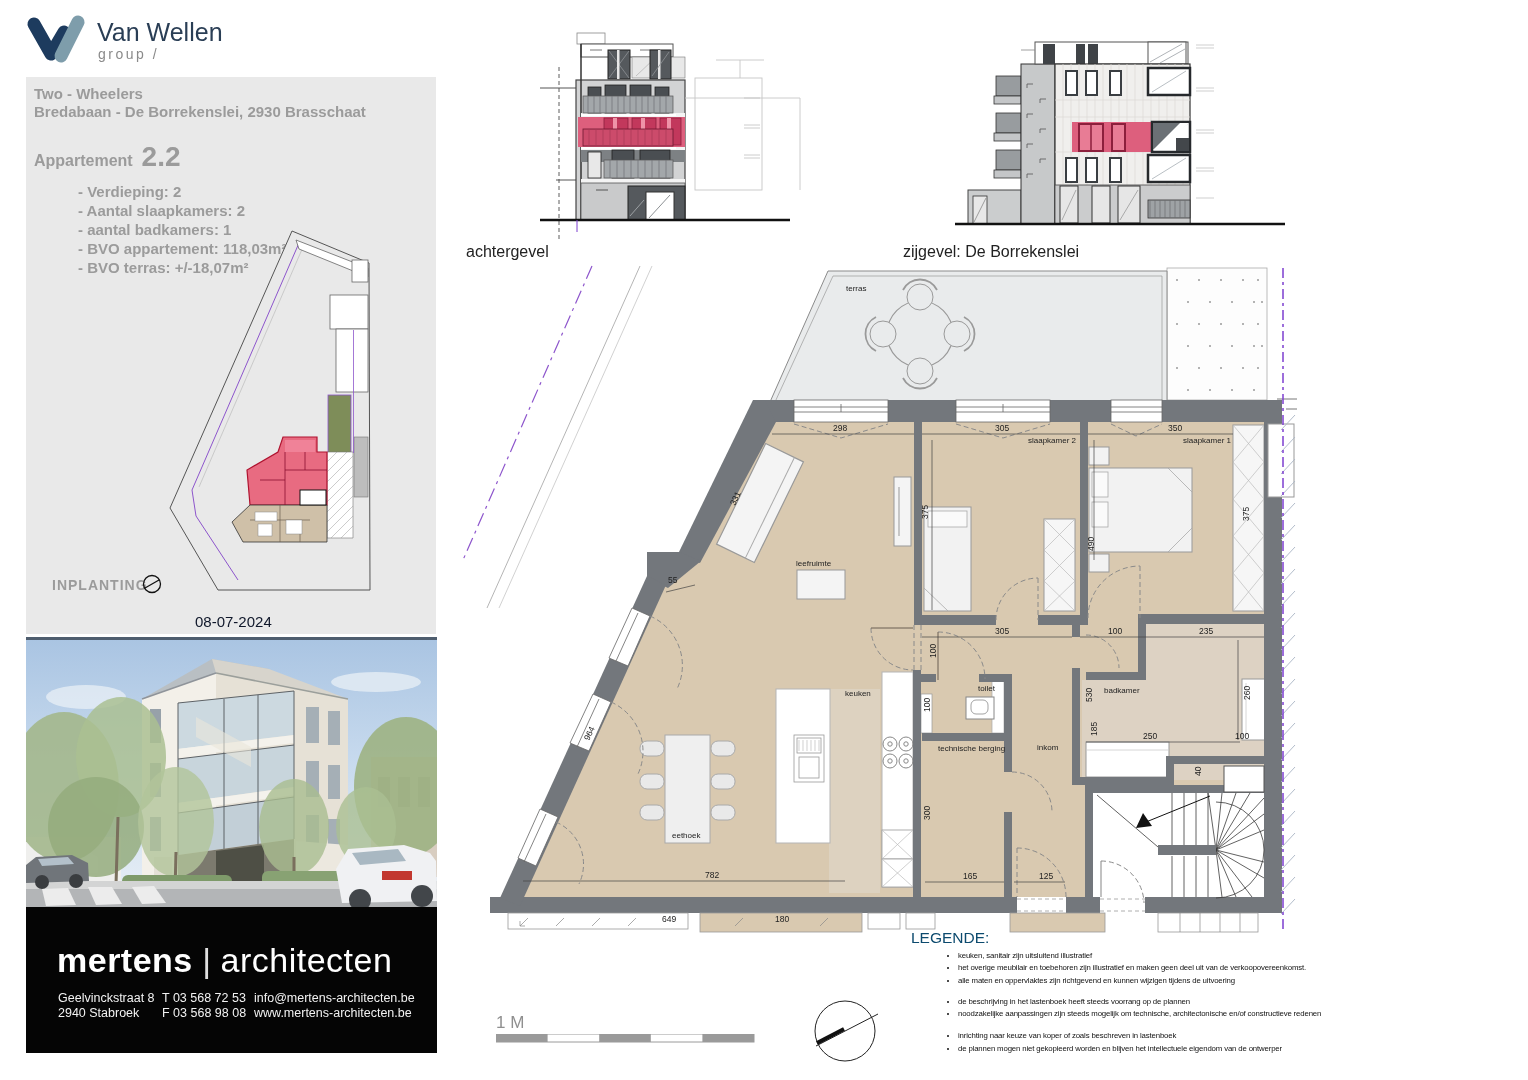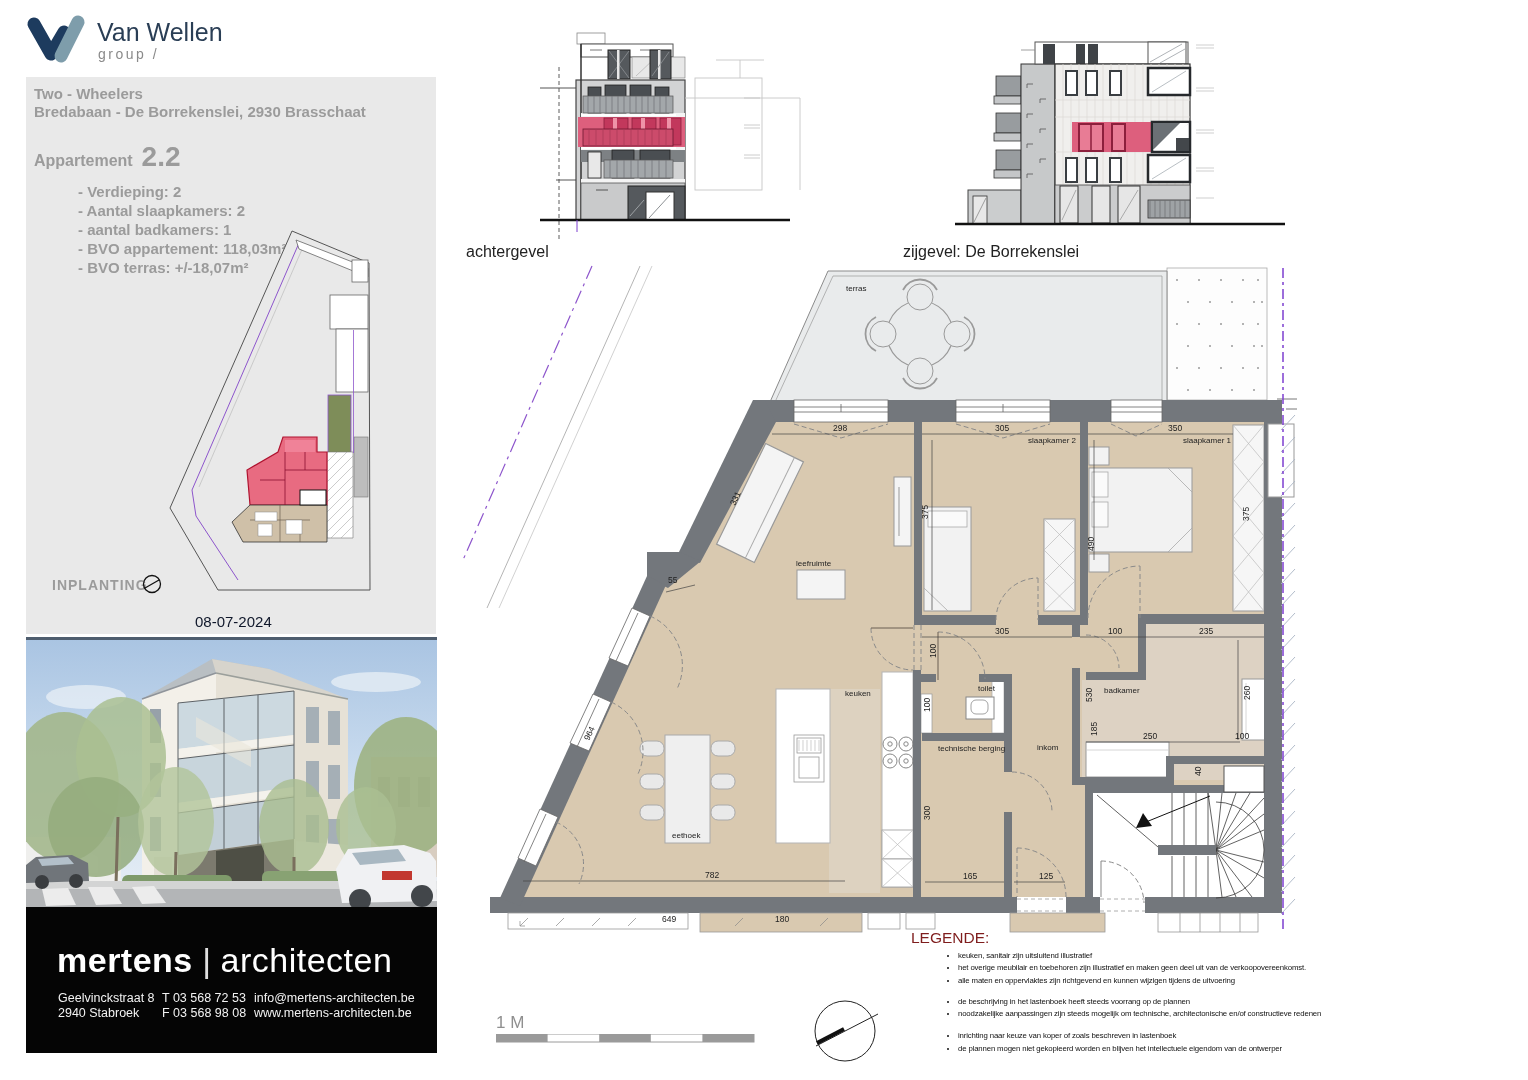--- a/index.html
+++ b/index.html
@@ -938,21 +938,21 @@
         <line x1="1284" y1="892" x2="1298" y2="877"></line>
         <line x1="1284" y1="914" x2="1298" y2="899"></line>
 </g>
 
 <line x1="1277" y1="399" x2="1297" y2="399" stroke="#555" stroke-width="0.8"></line>
 <line x1="1286" y1="409" x2="1297" y2="409" stroke="#555" stroke-width="0.8"></line>
 
 <line x1="1283" y1="268" x2="1283" y2="930" stroke="#7d3fd0" stroke-width="1.5" stroke-dasharray="10 4 3 4"></line>
 </svg>
 
-<div class="abs" style="left:911px;top:929px;font-size:15.5px;color:#7f1d1d;">LEGENDE:</div>
+<div class="abs" style="left:911px;top:929px;font-size:15.5px;color:#0c4a6e;">LEGENDE:</div>
 <div class="abs" style="left:938px;top:950.5px;width:500px;font-size:7.8px;letter-spacing:-0.15px;color:#111;">
 <ul style="margin:0;padding-left:20px;list-style-type:disc;">
 <li style="margin-bottom:3.6px;">keuken, sanitair zijn uitsluitend illustratief</li>
 <li style="margin-bottom:3.6px;">het overige meubilair en toebehoren zijn illustratief en maken geen deel uit van de verkoopovereenkomst.</li>
 <li style="margin-bottom:12px;">alle maten en oppervlaktes zijn richtgevend en kunnen wijzigen tijdens de uitvoering</li>
 <li style="margin-bottom:3.6px;">de beschrijving in het lastenboek heeft steeds voorrang op de plannen</li>
 <li style="margin-bottom:13px;">noodzakelijke aanpassingen zijn steeds mogelijk om technische, architectonische en/of constructieve redenen</li>
 <li style="margin-bottom:3.6px;">inrichting naar keuze van koper of zoals beschreven in lastenboek</li>
 <li style="margin-bottom:3.6px;">de plannen mogen niet gekopieerd worden en blijven het intellectuele eigendom van de ontwerper</li>
 </ul>

